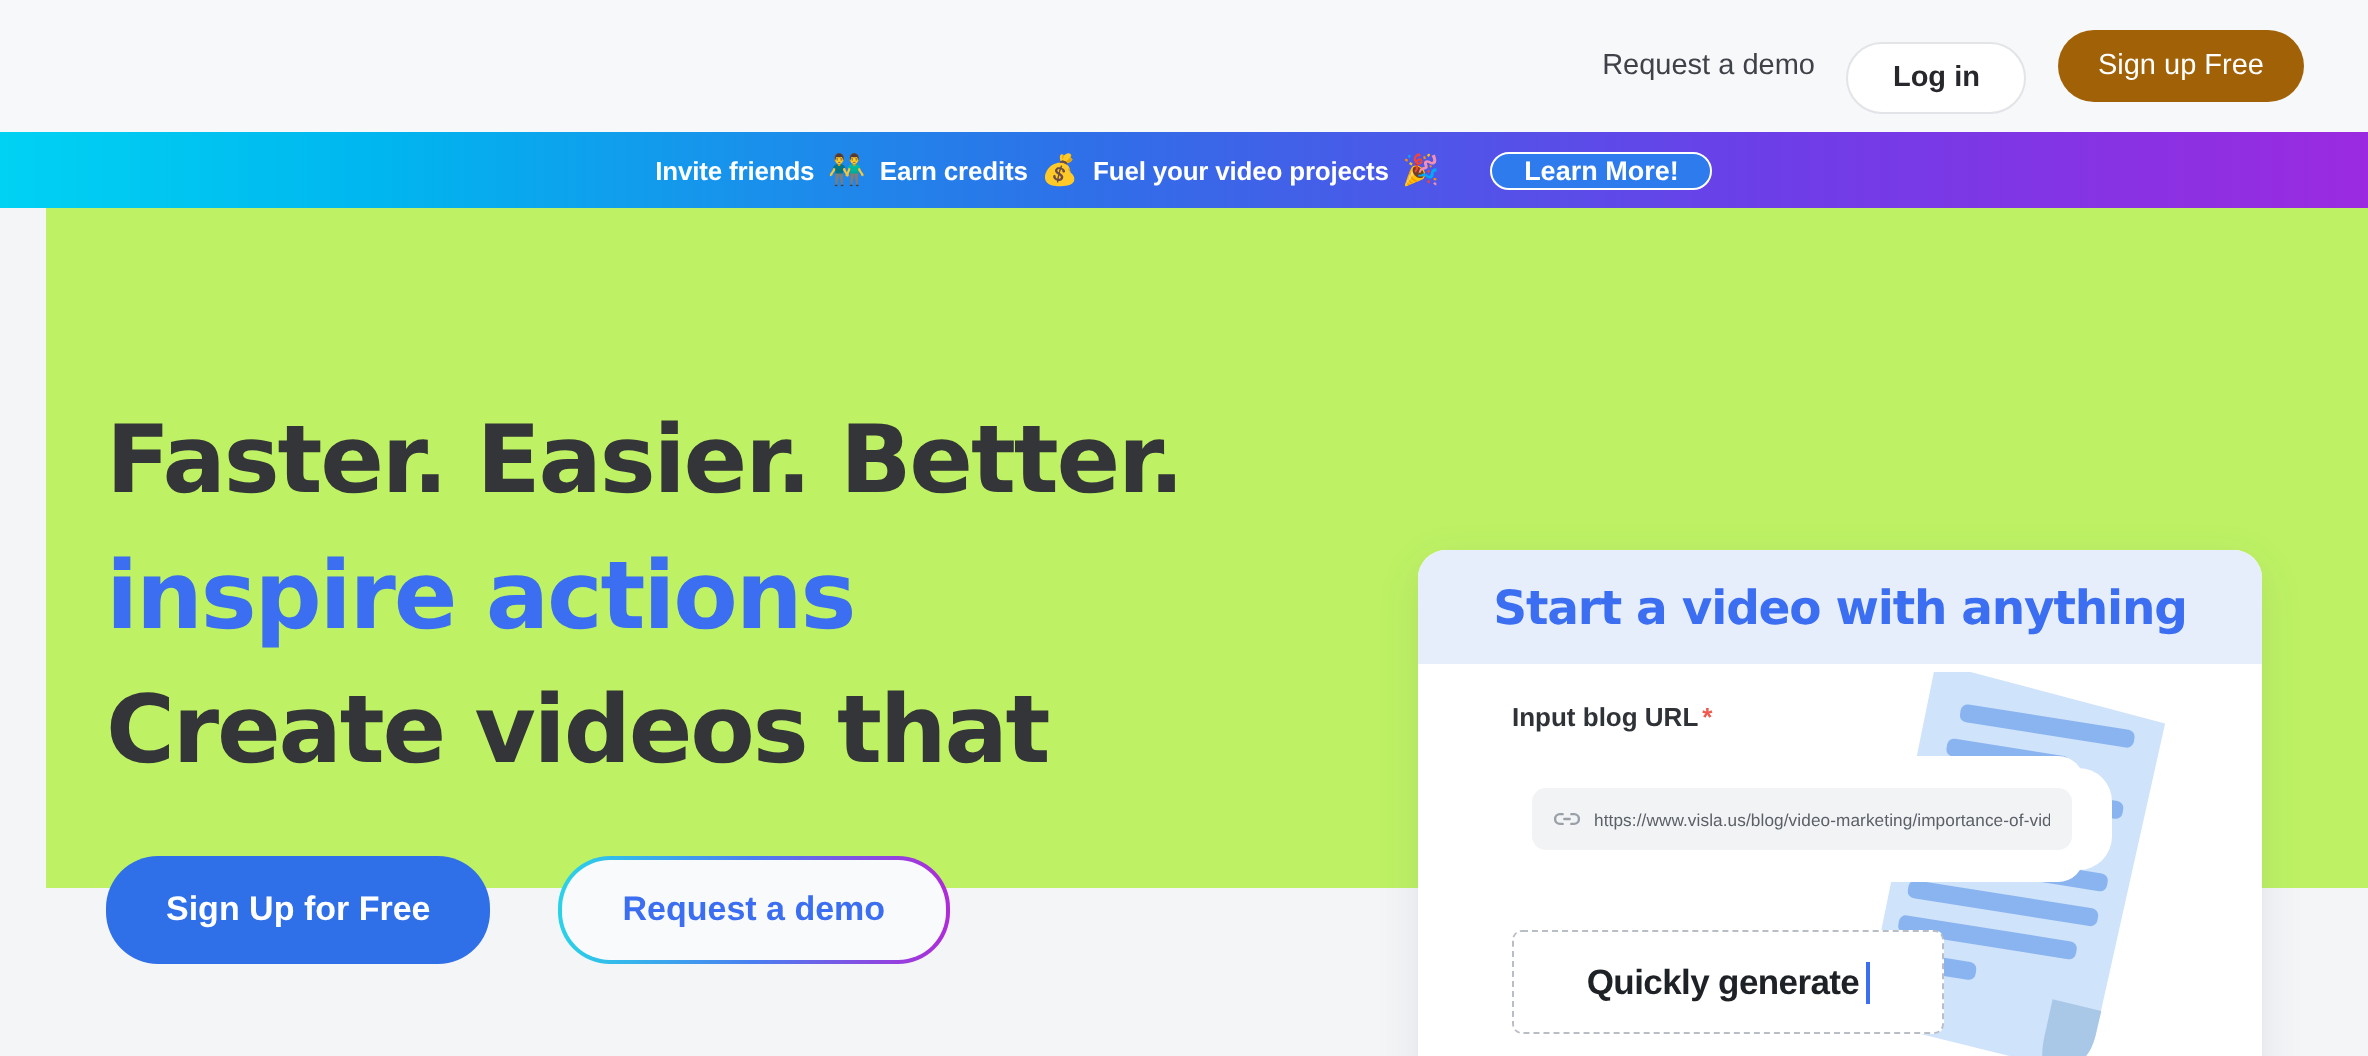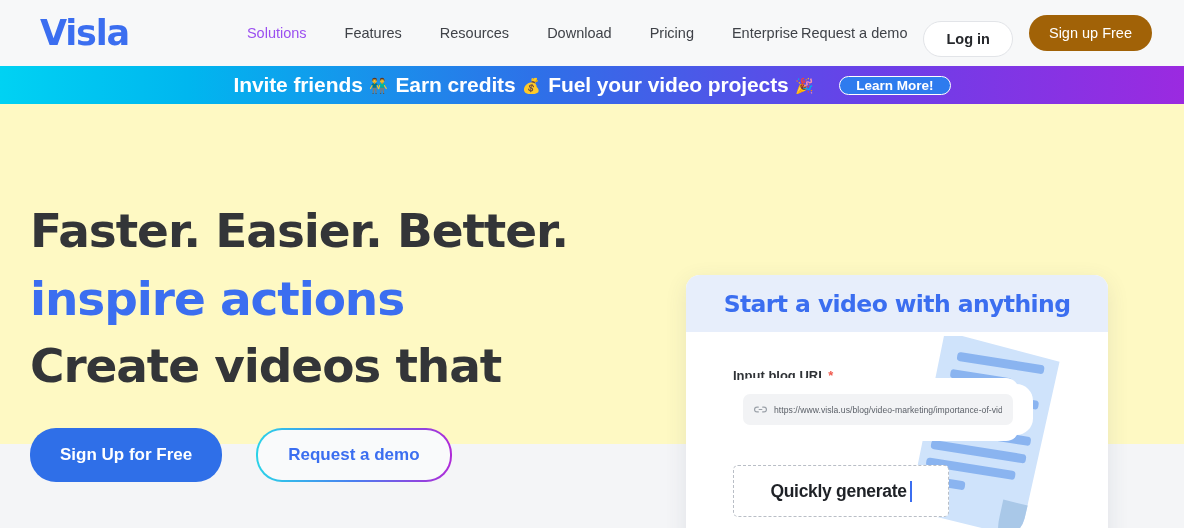--- a/index.html
+++ b/index.html
@@ -89,21 +89,21 @@
     height: 38px;
     background: linear-gradient(90deg, #00d2f3 0%, #00b6ef 16%, #2f6fe8 46%, #6b3fe8 74%, #9b2ae0 100%);
     display: flex;
     align-items: center;
     justify-content: center;
     gap: 0px;
   }
 
   .promo-text {
     color: #ffffff;
-    font-size: 21px;
+    font-size: 13px;
     font-weight: bold;
     white-space: nowrap;
     letter-spacing: -0.1px;
   }
 
   .promo-emoji {
     font-size: 15px;
     margin: 0 7px;
     line-height: 1;
   }
@@ -118,21 +118,22 @@
     border-radius: 16px;
     padding: 1px 16px;
     cursor: pointer;
     white-space: nowrap;
   }
 
   
   .hero {
     position: relative;
     height: 340px;
-    background: #fef9c3;
+    background: #bef264;
+    margin-left: 23px;
   }
 
   .hero-left {
     position: absolute;
     left: 30px;
     top: 93px;
     width: 600px;
   }
 
   .headline {
@@ -220,21 +221,21 @@
 
   .card-body {
     position: relative;
     height: 259px;
     background: #ffffff;
   }
 
   .field-label {
     position: absolute;
     left: 47px;
-    top: 36px;
+    top: 19px;
     font-size: 13px;
     font-weight: bold;
     color: #2f3236;
     z-index: 4;
   }
   .field-required { color: #f05a4e; margin-left: 2px; }
 
   .url-input {
     position: absolute;
     left: 57px;
@@ -305,30 +306,21 @@
     top: 4px;
     width: 190px;
     height: 215px;
     z-index: 2;
   }
 </style>
 </head>
 <body>
 
 <div class="navbar">
-  <div class="logo">Visla</div>
-
-  <nav class="nav-links">
-    <span class="nav-link accent">Solutions</span>
-    <span class="nav-link">Features</span>
-    <span class="nav-link">Resources</span>
-    <span class="nav-link">Download</span>
-    <span class="nav-link">Pricing</span>
-    <span class="nav-link">Enterprise</span>
-  </nav>
+
 
   <div class="nav-right">
     <span class="demo-link">Request a demo</span>
     <button class="btn-login">Log in</button>
     <button class="btn-signup">Sign up Free</button>
   </div>
 </div>
 
 <div class="promo-banner">
   <span class="promo-text">Invite friends</span>

